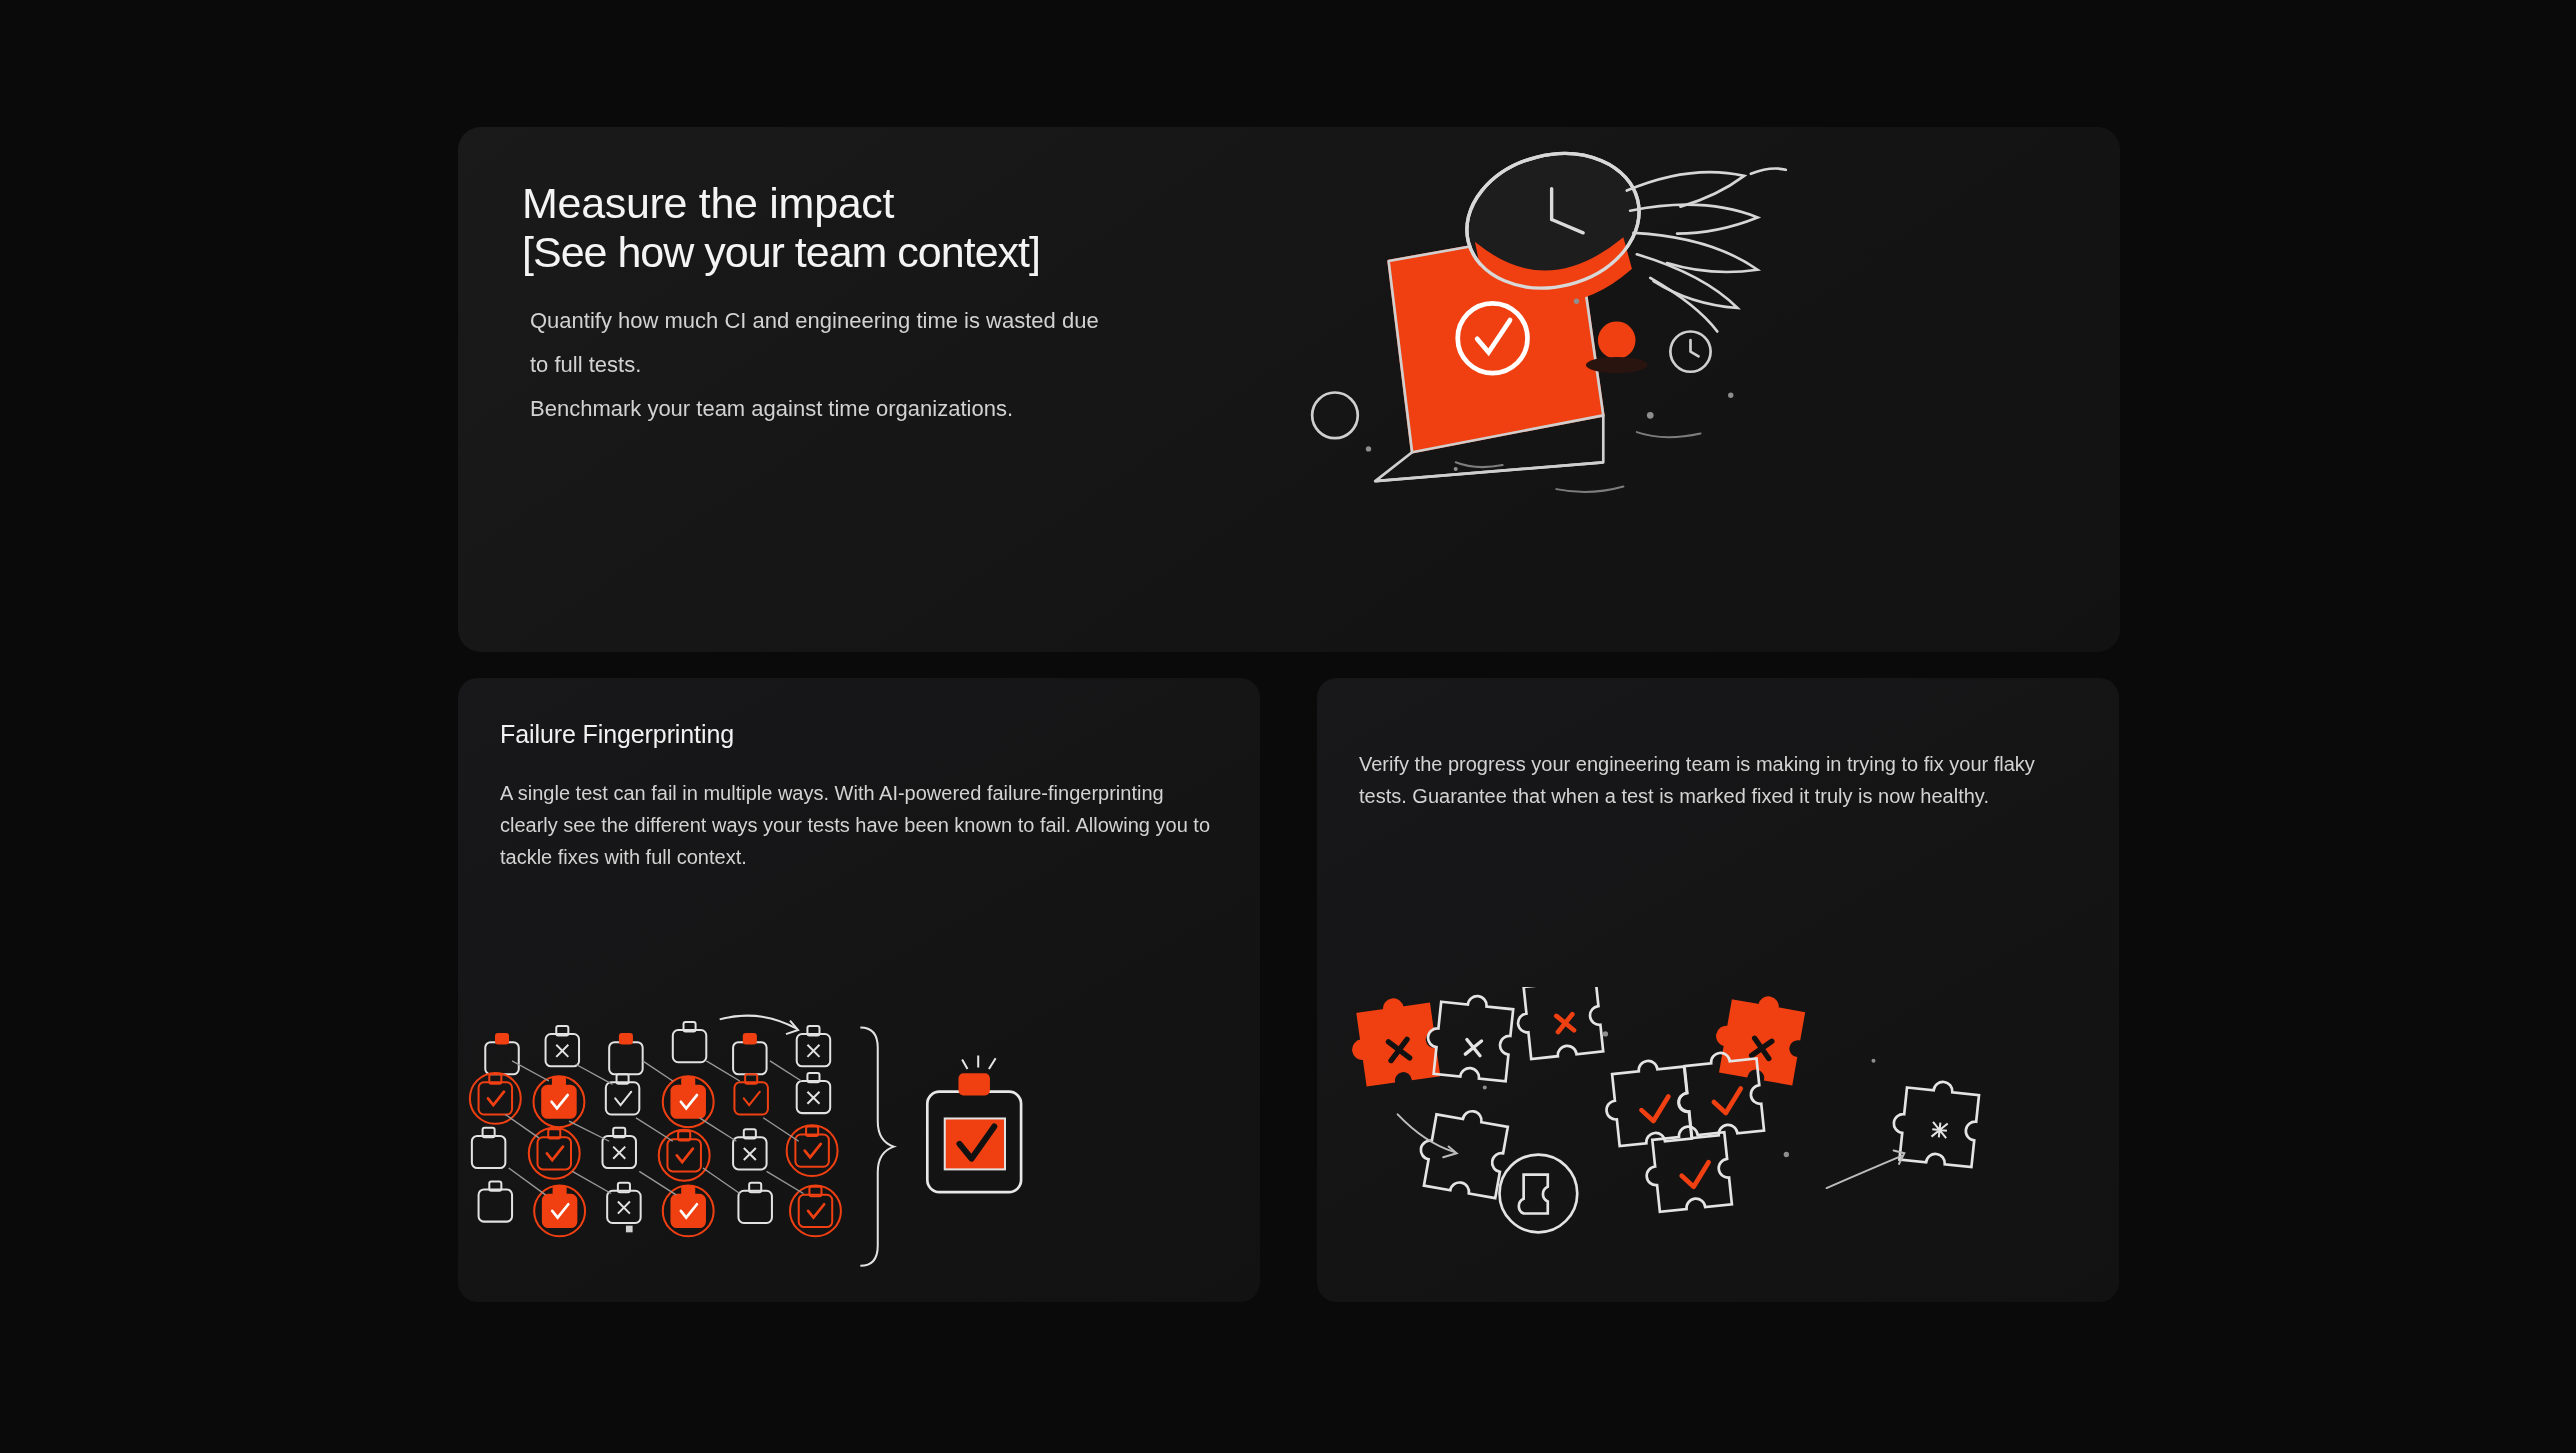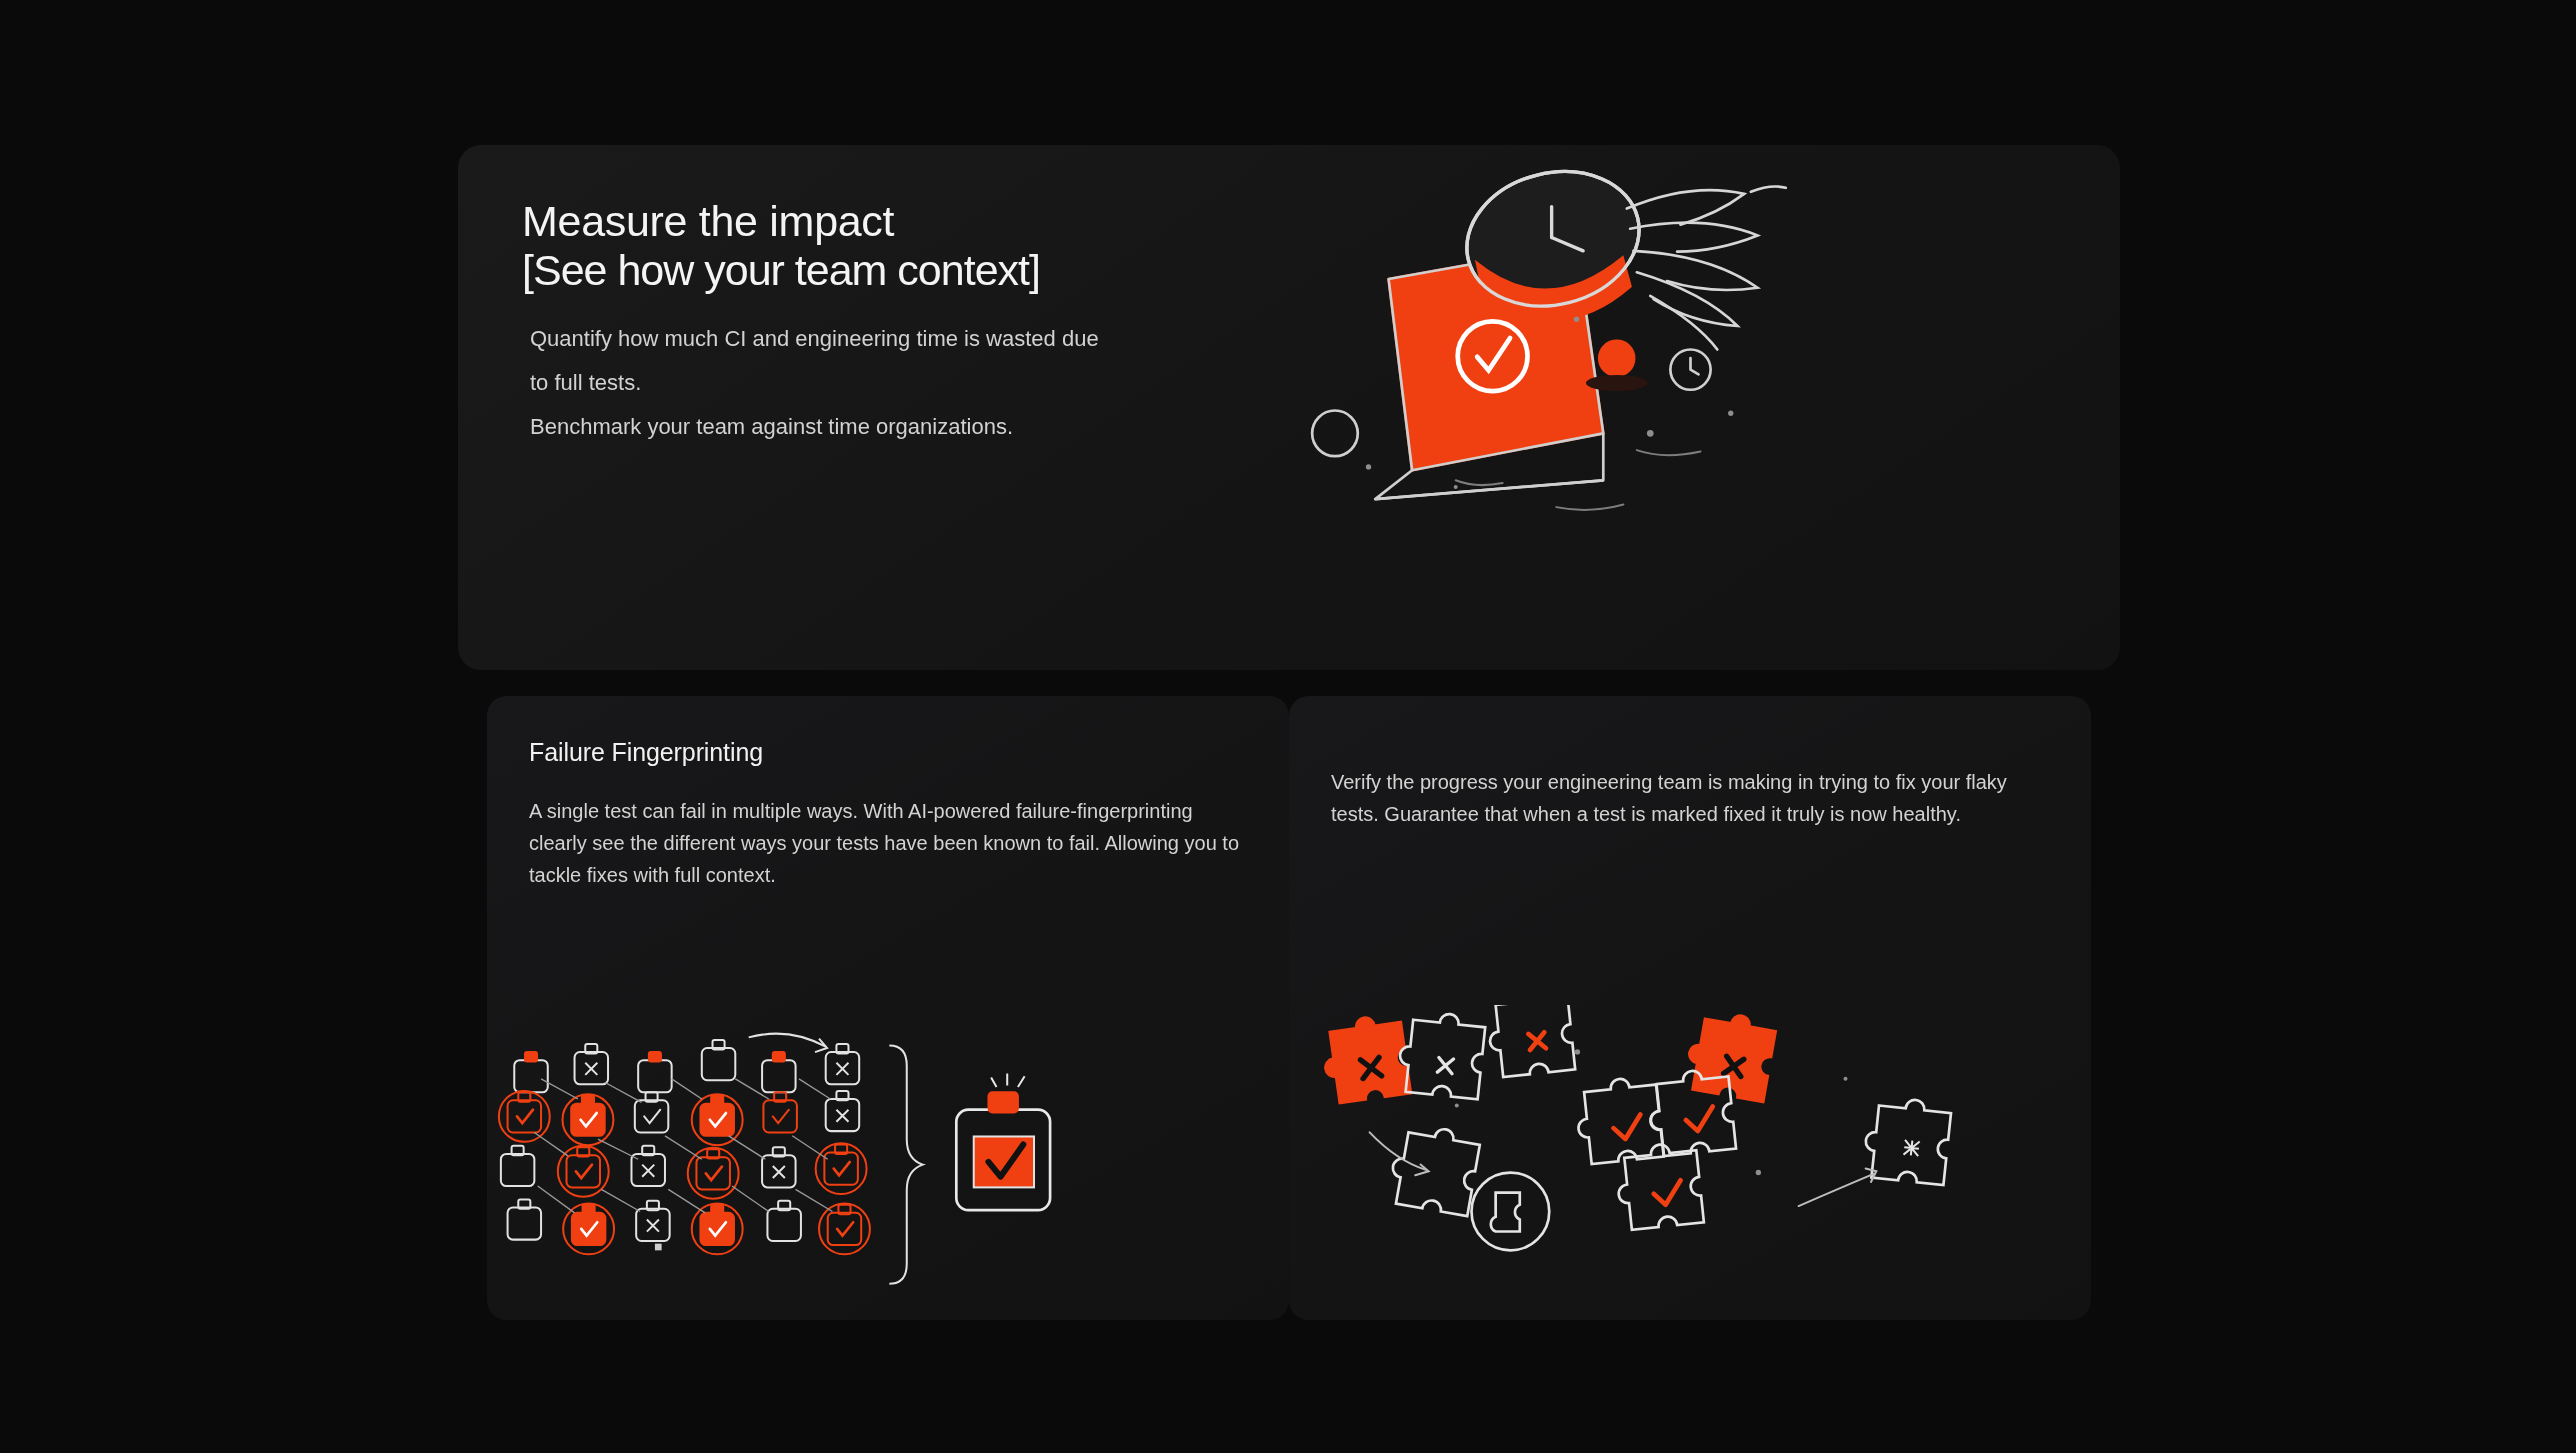--- a/index.html
+++ b/index.html
@@ -19,21 +19,21 @@
   .page {
     position: relative;
     width: 2576px;
     height: 1454px;
     background: #0a0a0b;
   }
 
   .cards-wrap {
     position: absolute;
     left: 458px;
-    top: 145px;
+    top: 127px;
     width: 1662px;
   }
 
   
   .hero-card {
     position: relative;
     box-sizing: border-box;
     width: 1662px;
     height: 525px;
     border-radius: 23px;
@@ -65,22 +65,22 @@
     line-height: 1.62;
     color: #d2d2d2;
     font-weight: 400;
     max-width: 805px;
   }
   .hero-body p { margin: 8px; }
 
   
   .row {
     display: flex;
+    gap: 57px;
     margin-top: 25.5px;
-    justify-content: center;
   }
   .feature-card {
     position: relative;
     box-sizing: border-box;
     width: 802px;
     height: 624px;
     border-radius: 20px;
     background: linear-gradient(150deg, #18181a 0%, #141415 55%, #121213 100%);
     overflow: hidden;
   }

